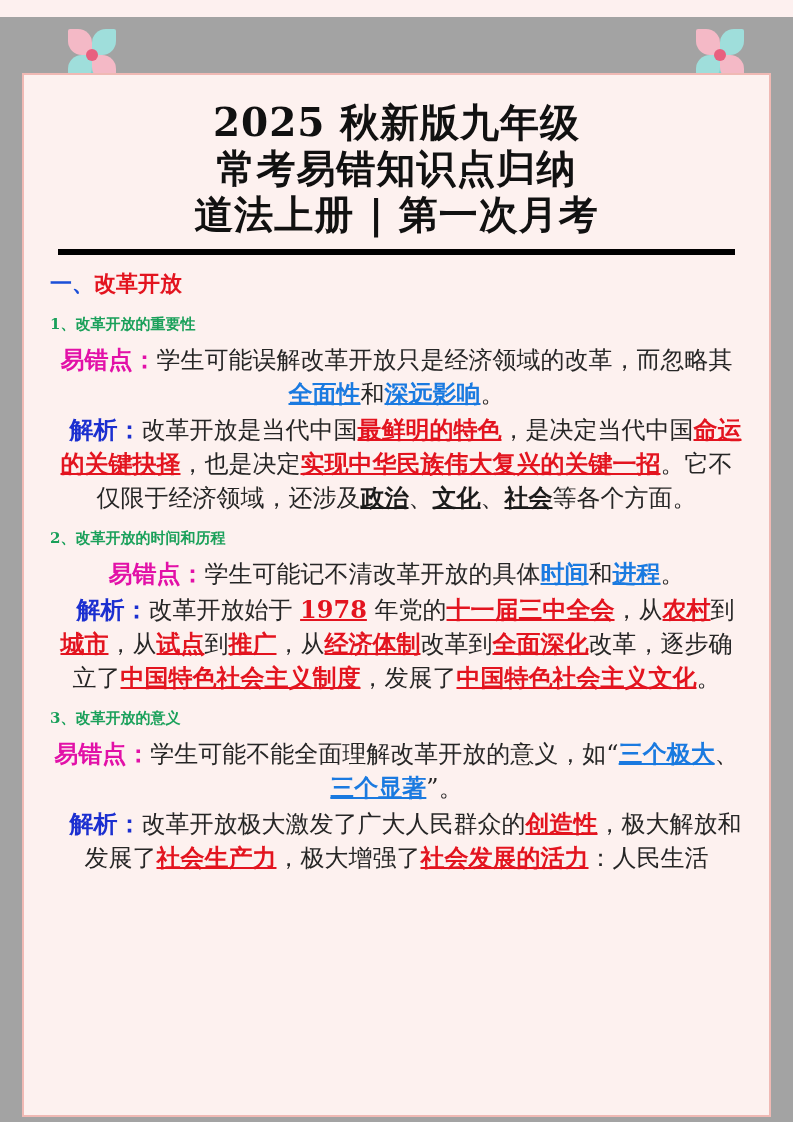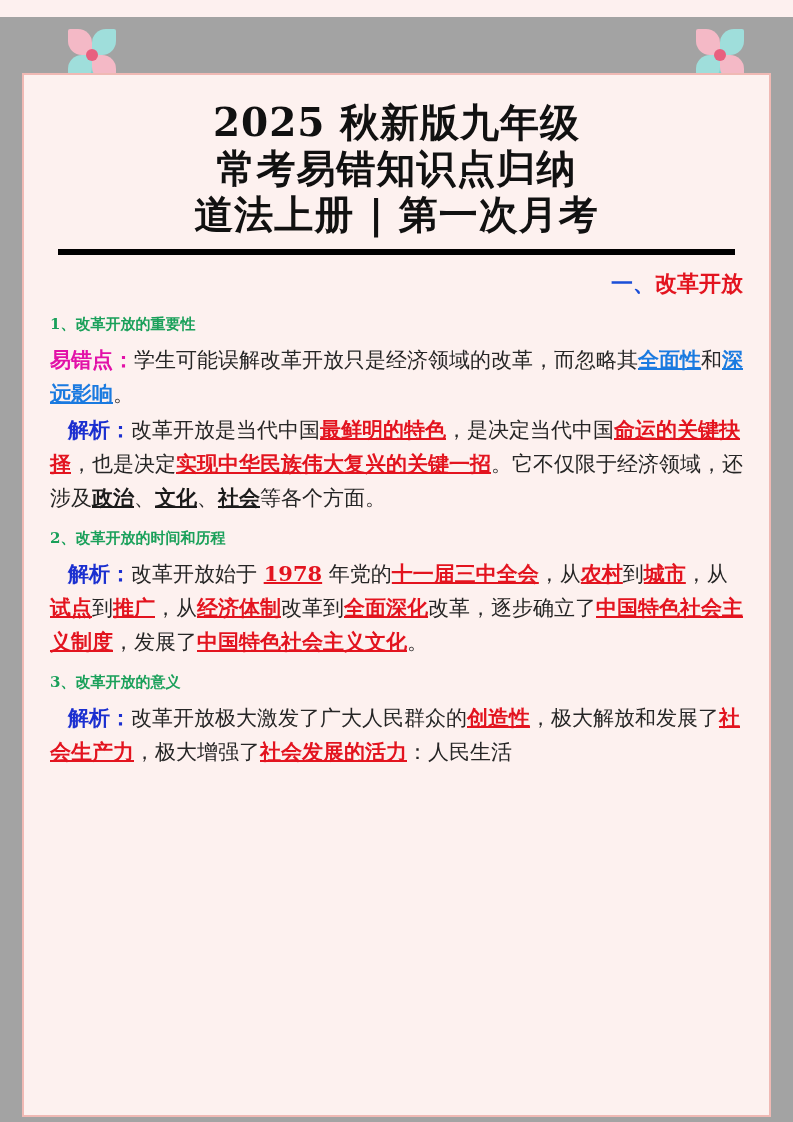--- a/index.html
+++ b/index.html
@@ -81,37 +81,38 @@
     letter-spacing: 1px;
     color: #111;
     white-space: nowrap;
   }
   .rule {
     height: 6px;
     background: #000;
     margin: 12px 8px 0 8px;
   }
   .section-heading {
-    text-align: right;
+    text-align: left;
     color: #e3141f;
     font-weight: bold;
     font-size: 22px;
     margin: 14px 0 8px 0;
     font-family: "DejaVu Serif", serif;
   }
   .section-heading .num { color: #1b4fd8; }
 
   
   .para {
-    font-size: 21px;
+    font-size: 24px;
     line-height: 33px;
     margin: 2px 0 2px 0;
     text-indent: 0;
     color: #222;
     font-family: "DejaVu Serif", serif;
+    text-align: center;
   }
   .q-title {
     color: #1aa05a;
     font-weight: bold;
     font-size: 15px;
     line-height: 34px;
     margin: 6px 0 0 0;
     font-family: "DejaVu Serif", serif;
   }
   .lbl-yicuo {
@@ -184,23 +185,29 @@
       <div class="q-title">1、改革开放的重要性</div>
       <div class="para">
         <span class="lbl-yicuo">易错点：</span><span class="blk-body">学生可能误解改革开放只是经济领域的改革，而忽略其</span><span class="u-blue">全面性</span><span class="blk-body">和</span><span class="u-blue">深远影响</span><span class="blk-body">。</span>
       </div>
       <div class="para">
         <span class="lbl-jiexi">解析：</span><span class="blk-body">改革开放是当代中国</span><span class="u-red">最鲜明的特色</span><span class="blk-body">，是决定当代中国</span><span class="u-red">命运的关键抉择</span><span class="blk-body">，也是决定</span><span class="u-red">实现中华民族伟大复兴的关键一招</span><span class="blk-body">。它不仅限于经济领域，还涉及</span><span class="u-blk">政治</span><span class="blk-body">、</span><span class="u-blk">文化</span><span class="blk-body">、</span><span class="u-blk">社会</span><span class="blk-body">等各个方面。</span>
       </div>
 
       <div class="q-title">2、改革开放的时间和历程</div>
       <div class="para">
+        <span class="lbl-yicuo">易错点：</span><span class="blk-body">学生可能记不清改革开放的具体</span><span class="u-blue">时间</span><span class="blk-body">和</span><span class="u-blue">进程</span><span class="blk-body">。</span>
+      </div>
+      <div class="para">
         <span class="lbl-jiexi">解析：</span><span class="blk-body">改革开放始于 </span><span class="u-red">1978</span><span class="blk-body"> 年党的</span><span class="u-red">十一届三中全会</span><span class="blk-body">，从</span><span class="u-red">农村</span><span class="blk-body">到</span><span class="u-red">城市</span><span class="blk-body">，从</span><span class="u-red">试点</span><span class="blk-body">到</span><span class="u-red">推广</span><span class="blk-body">，从</span><span class="u-red">经济体制</span><span class="blk-body">改革到</span><span class="u-red">全面深化</span><span class="blk-body">改革，逐步确立了</span><span class="u-red">中国特色社会主义制度</span><span class="blk-body">，发展了</span><span class="u-red">中国特色社会主义文化</span><span class="blk-body">。</span>
       </div>
 
       <div class="q-title">3、改革开放的意义</div>
+      <div class="para">
+        <span class="lbl-yicuo">易错点：</span><span class="blk-body">学生可能不能全面理解改革开放的意义，如“</span><span class="u-blue">三个极大</span><span class="blk-body">、</span><span class="u-blue">三个显著</span><span class="blk-body">”。</span>
+      </div>
       <div class="para">
         <span class="lbl-jiexi">解析：</span><span class="blk-body">改革开放极大激发了广大人民群众的</span><span class="u-red">创造性</span><span class="blk-body">，极大解放和发展了</span><span class="u-red">社会生产力</span><span class="blk-body">，极大增强了</span><span class="u-red">社会发展的活力</span><span class="blk-body">：人民生活</span>
       </div>
 
     </div>
   </div>
 </div>
 
 </body></html>

